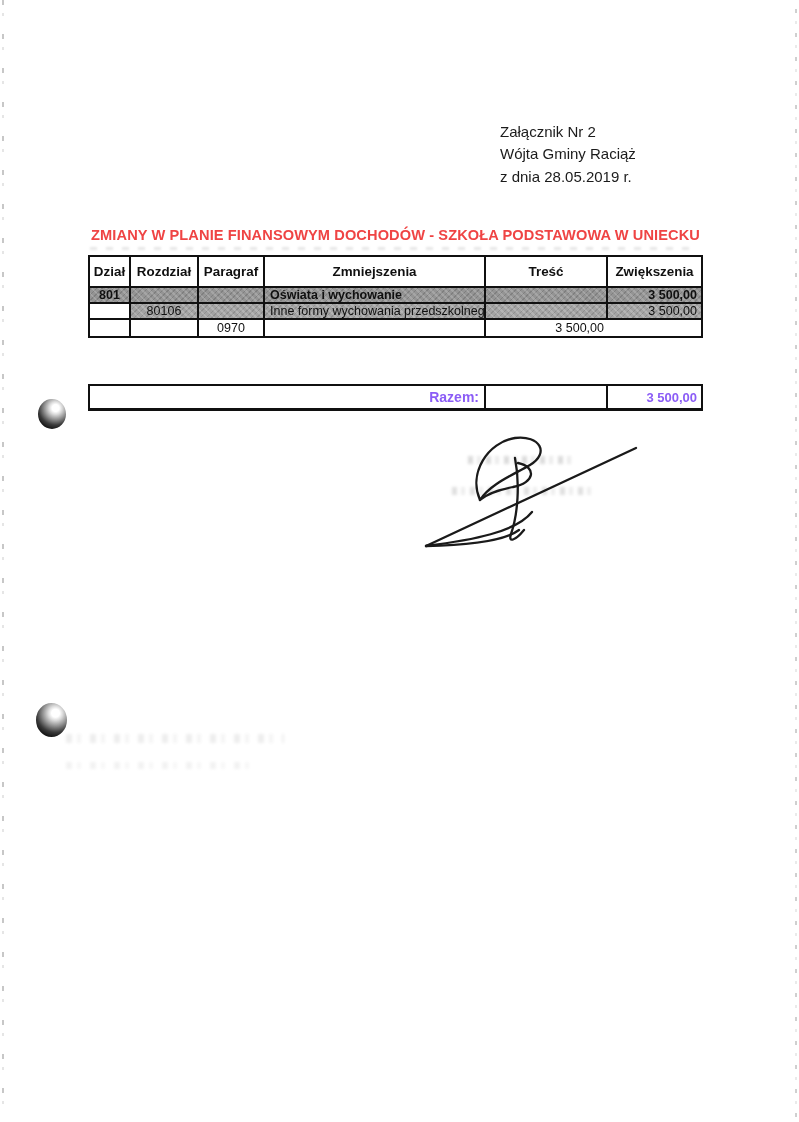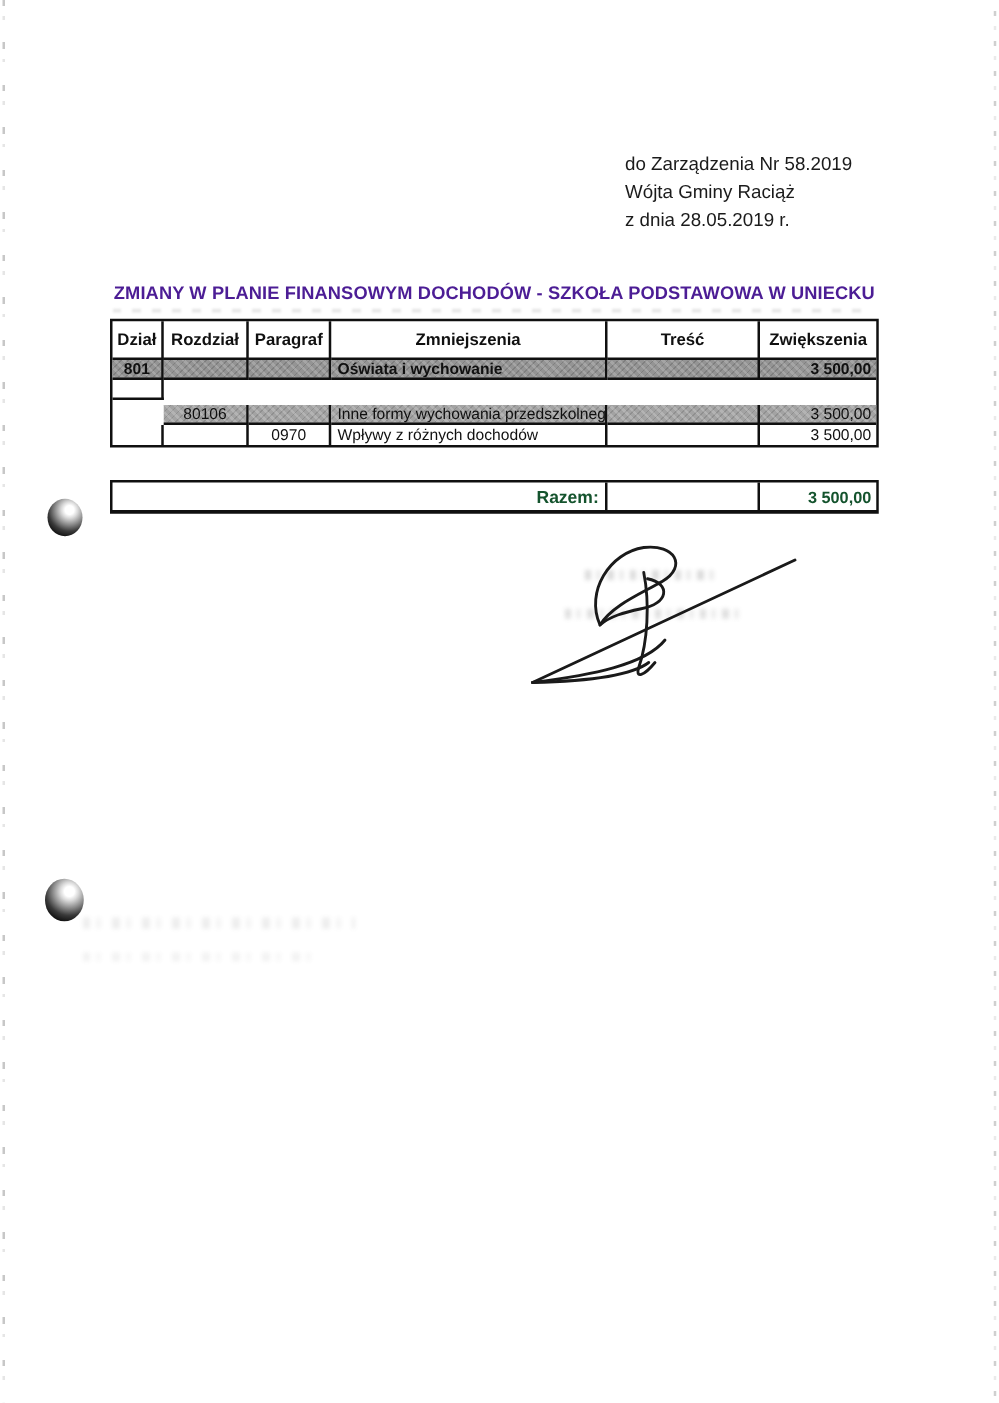--- a/index.html
+++ b/index.html
@@ -32,21 +32,21 @@
   }
   
   .attachment {
     position:absolute; left:500px; top:121px;
     font-size:15px; line-height:22.4px; color:#1b1b1b;
   }
   
   .doc-title {
     position:absolute; left:88px; top:227px; width:615px;
     text-align:center; font-size:14.6px; font-weight:bold;
-    letter-spacing:.1px; color:#4c1d95; white-space:nowrap;
+    letter-spacing:.1px; color:#ef4444; white-space:nowrap;
   }
   .title-smudge {
     position:absolute; left:90px; top:247px; width:600px; height:3px;
     background:repeating-linear-gradient(90deg,
       rgba(120,120,120,.5) 0 7px, transparent 7px 16px);
     filter:blur(1px); opacity:.35;
   }
   
   .btable {
     position:absolute; left:88px; top:255px; width:615px;
@@ -76,32 +76,31 @@
     background-color:#949494;
     background-image:
       repeating-linear-gradient(45deg, rgba(255,255,255,.16) 0 2px, transparent 2px 5px),
       repeating-linear-gradient(-45deg, rgba(0,0,0,.14) 0 1px, transparent 1px 4px);
   }
   .shade2 {
     background-color:#a3a3a3;
     background-image:
       repeating-linear-gradient(45deg, rgba(255,255,255,.18) 0 2px, transparent 2px 5px),
       repeating-linear-gradient(-45deg, rgba(0,0,0,.12) 0 1px, transparent 1px 4px);
-    margin-top: 20px;
   }
   
   .total-table {
     position:absolute; left:88px; top:384px; width:615px;
     border:2px solid #101010; border-bottom-width:3px;
     display:grid; grid-template-columns:396px 122px 1fr;
     background:#fff;
   }
   .total-cell {
     height:22px; display:flex; align-items:center;
-    border-right:2px solid #101010; font-size:13px; color:#14532d;
+    border-right:2px solid #101010; font-size:13px; color:#8b5cf6;
   }
   .total-cell:last-child { border-right:none; }
   .total-label { justify-content:flex-end; padding-right:5px; font-weight:bold; font-size:14px; }
   .total-amount { justify-content:flex-end; padding-right:4px; font-weight:bold; }
   
   .signature { position:absolute; left:418px; top:428px; }
   .stamp-smudge {
     position:absolute; height:8px;
     background:repeating-linear-gradient(90deg,
       rgba(110,110,110,.55) 0 5px, transparent 5px 9px,
@@ -132,21 +131,21 @@
 </style>
 </head>
 <body>
 
 <div class="page">
 
   <div class="edge left"></div>
   <div class="edge right"></div>
 
   <div class="attachment">
-    <div>do Zarządzenia Nr 58.2019</div>
+    <div>Załącznik Nr 2</div>
     <div>Wójta Gminy Raciąż</div>
     <div>z dnia 28.05.2019 r.</div>
   </div>
 
   <div class="doc-title">ZMIANY W PLANIE FINANSOWYM DOCHODÓW - SZKOŁA PODSTAWOWA W UNIECKU</div>
   <div class="title-smudge"></div>
 
   <div class="btable">
     <div class="t-row header">
       <div class="t-cell">Dział</div>
@@ -169,21 +168,20 @@
       <div class="t-cell c-center shade2">80106</div>
       <div class="t-cell c-center shade2"></div>
       <div class="t-cell c-left shade2">Inne formy wychowania przedszkolnego</div>
       <div class="t-cell c-right shade2"></div>
       <div class="t-cell c-right shade2">3 500,00</div>
     </div>
     <div class="t-row data">
       <div class="t-cell c-center"></div>
       <div class="t-cell c-center"></div>
       <div class="t-cell c-center">0970</div>
-      <div class="t-cell c-left">Wpływy z różnych dochodów</div>
       <div class="t-cell c-right"></div>
       <div class="t-cell c-right">3 500,00</div>
     </div>
   </div>
 
   <div class="total-table">
     <div class="total-cell total-label">Razem:</div>
     <div class="total-cell c-right"></div>
     <div class="total-cell total-amount">3 500,00</div>
   </div>

